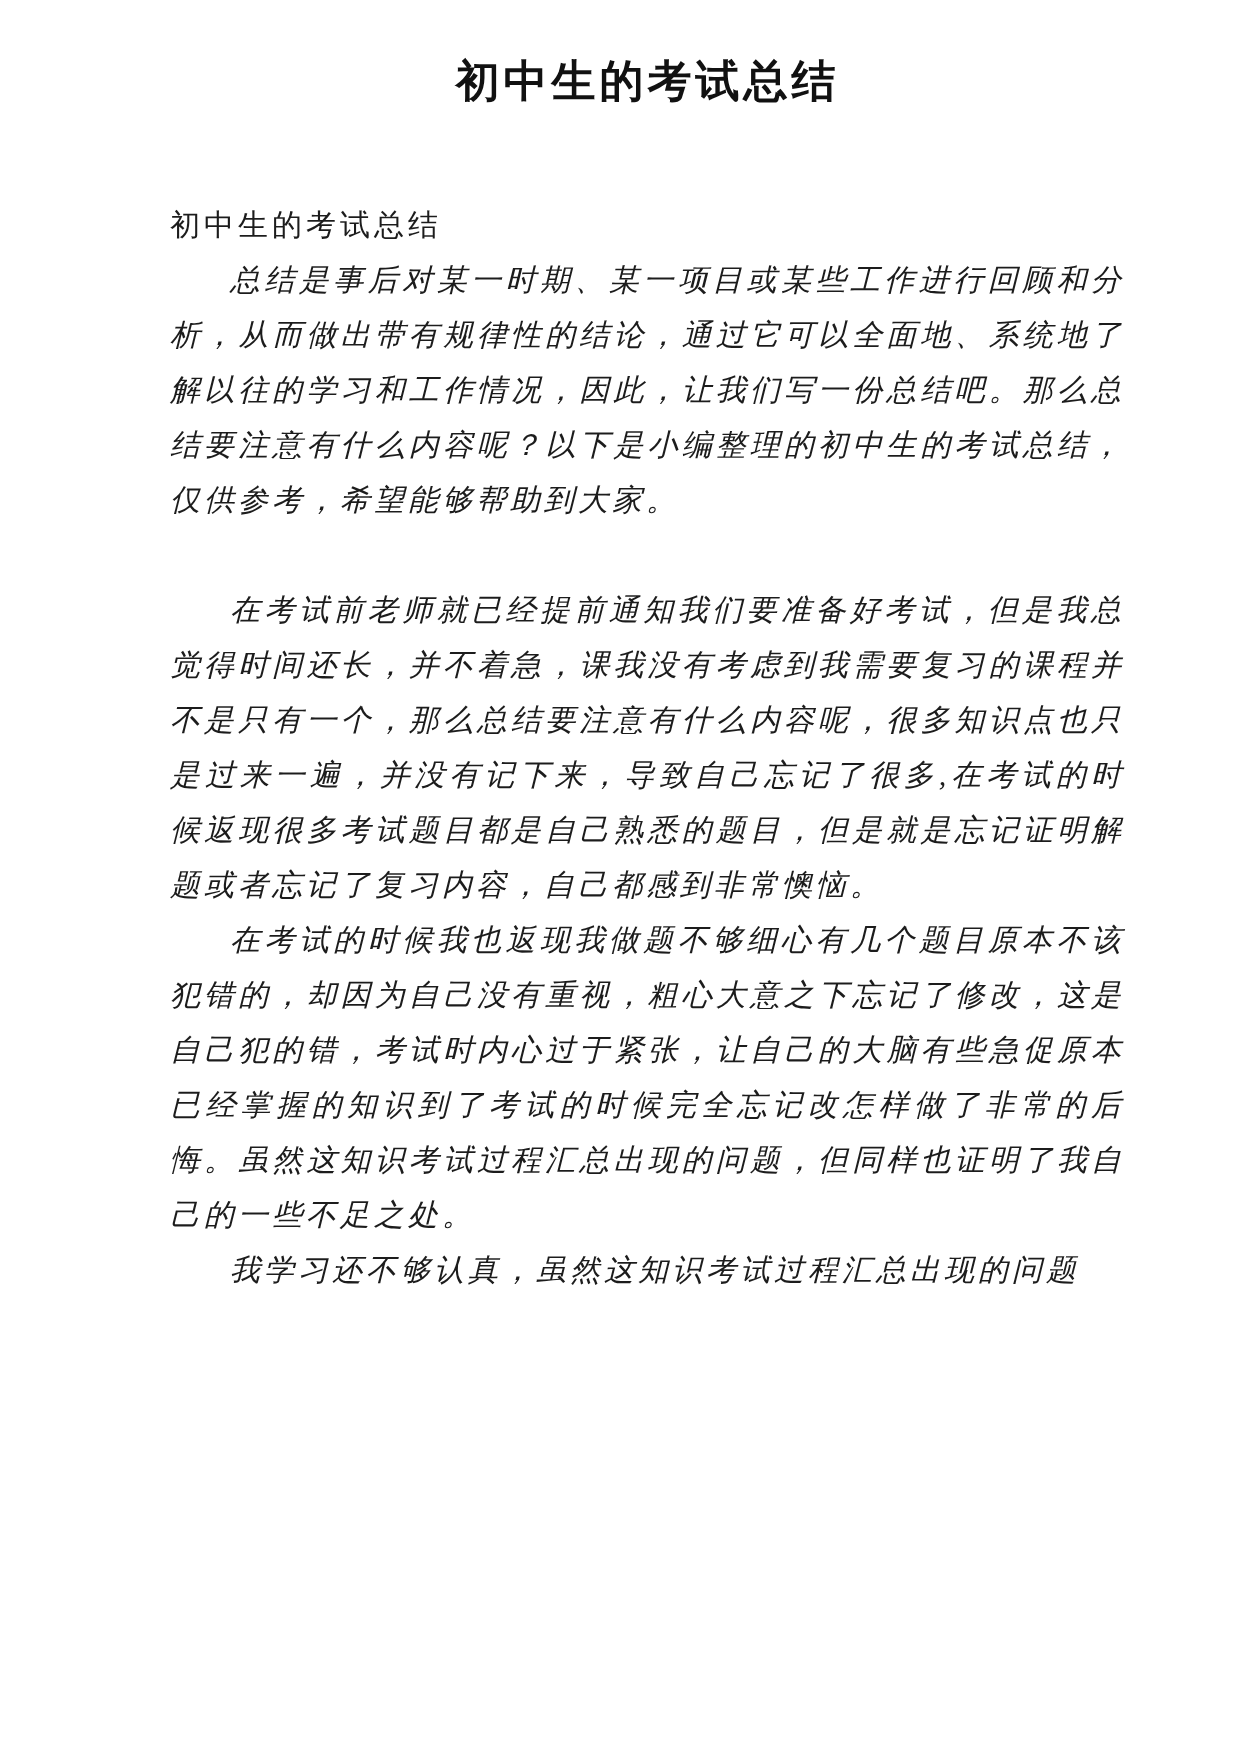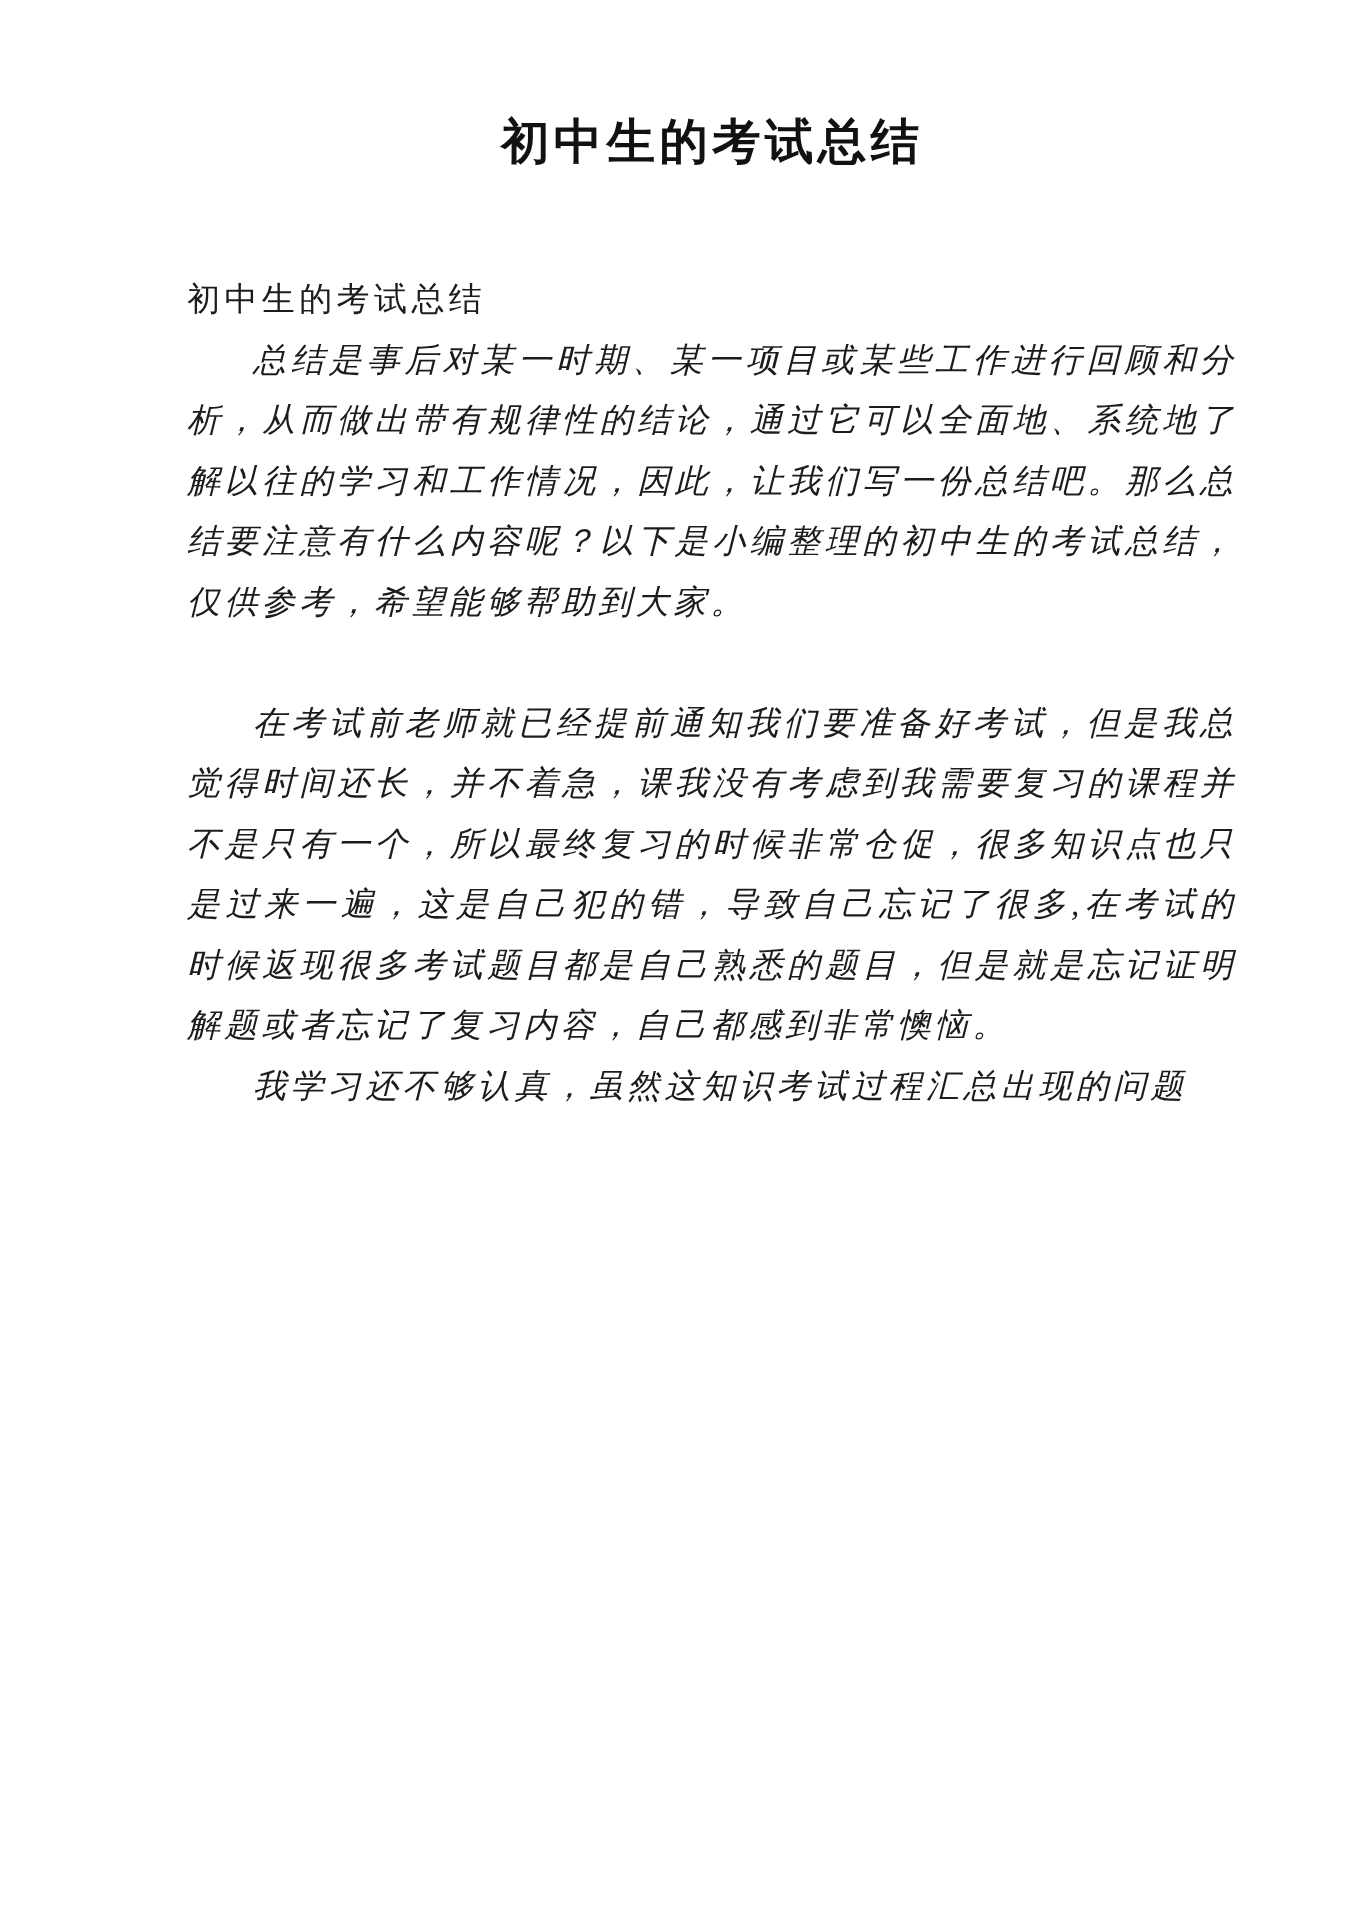--- a/index.html
+++ b/index.html
@@ -9,21 +9,21 @@
   }
   .page {
     position: relative;
     width: 1241px;
     height: 1754px;
     margin: 0 auto;
     background: #ffffff;
     color: #1c1c1c;
     font-family: "Liberation Serif", "DejaVu Serif", serif;
     box-sizing: border-box;
-    padding: 104px 116px 0 170px;
+    padding: 56px 116px 0 170px;
     overflow: hidden;
   }
   .doc-title {
     margin: 0 0 88px 0;
     text-align: center;
     font-size: 44px;
     font-weight: bold;
     letter-spacing: 4px;
     color: #111111;
     line-height: 1.2;
@@ -51,18 +51,19 @@
   <h1 class="doc-title">初中生的考试总结</h1>
 
   <div class="doc-body">
     <p>初中生的考试总结</p>
 
     <p class="indent">总结是事后对某一时期、某一项目或某些工作进行回顾和分析，从而做出带有规律性的结论，通过它可以全面地、系统地了解以往的学习和工作情况，因此，让我们写一份总结吧。那么总结要注意有什么内容呢？以下是小编整理的初中生的考试总结，仅供参考，希望能够帮助到大家。</p>
 
     <div class="blank-line"></div>
 
 
-    <p class="indent">在考试前老师就已经提前通知我们要准备好考试，但是我总觉得时间还长，并不着急，课我没有考虑到我需要复习的课程并不是只有一个，所以最终复习的时候非常仓促，很多知识点也只是过来一遍，这是自己犯的错，导致自己忘记了很多,在考试的时候返现很多考试题目都是自己熟悉的题目，但是就是忘记证明解题或者忘记了复习内容，自己都感到非常懊恼。</p>
+    <p class="indent">在考试前老师就已经提前通知我们要准备好考试，但是我总觉得时间还长，并不着急，课我没有考虑到我需要复习的课程并不是只有一个，那么总结要注意有什么内容呢，很多知识点也只是过来一遍，并没有记下来，导致自己忘记了很多,在考试的时候返现很多考试题目都是自己熟悉的题目，但是就是忘记证明解题或者忘记了复习内容，自己都感到非常懊恼。</p>
 
+    <p class="indent">在考试的时候我也返现我做题不够细心有几个题目原本不该犯错的，却因为自己没有重视，粗心大意之下忘记了修改，这是自己犯的错，考试时内心过于紧张，让自己的大脑有些急促原本已经掌握的知识到了考试的时候完全忘记改怎样做了非常的后悔。虽然这知识考试过程汇总出现的问题，但同样也证明了我自己的一些不足之处。</p>
 
     <p class="indent">我学习还不够认真，虽然这知识考试过程汇总出现的问题</p>
   </div>
 </div>
 
 </body></html>

